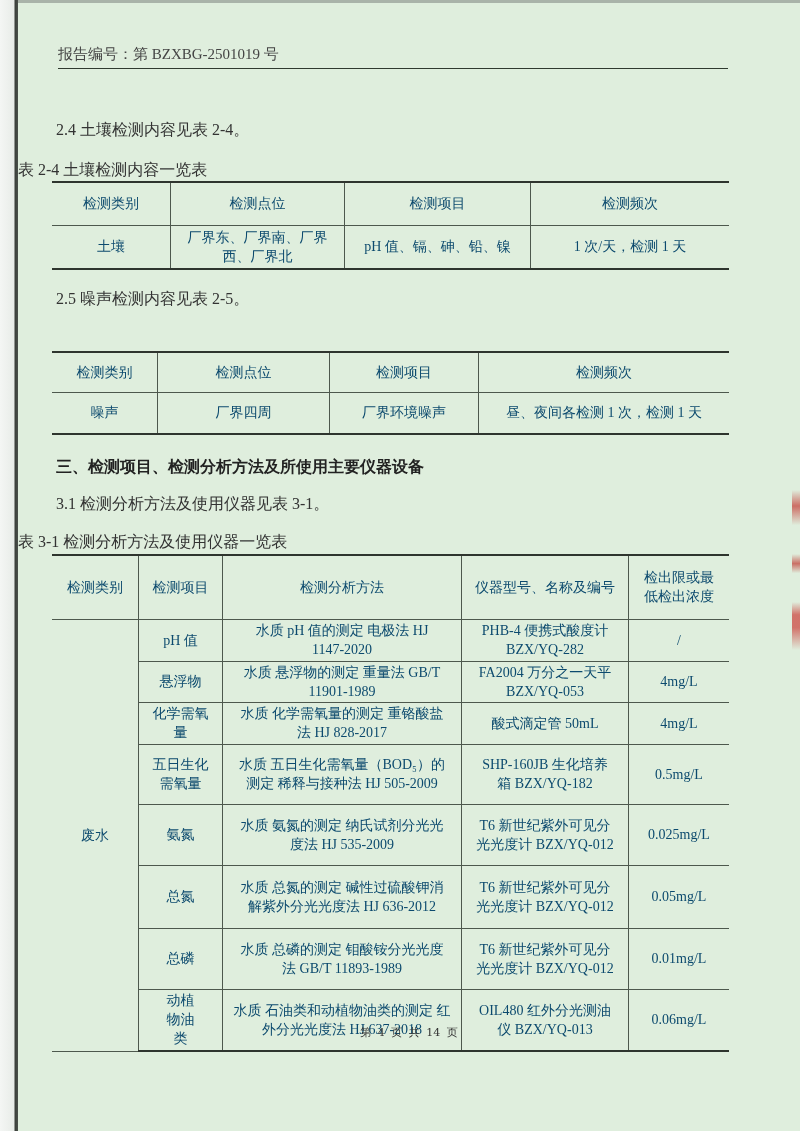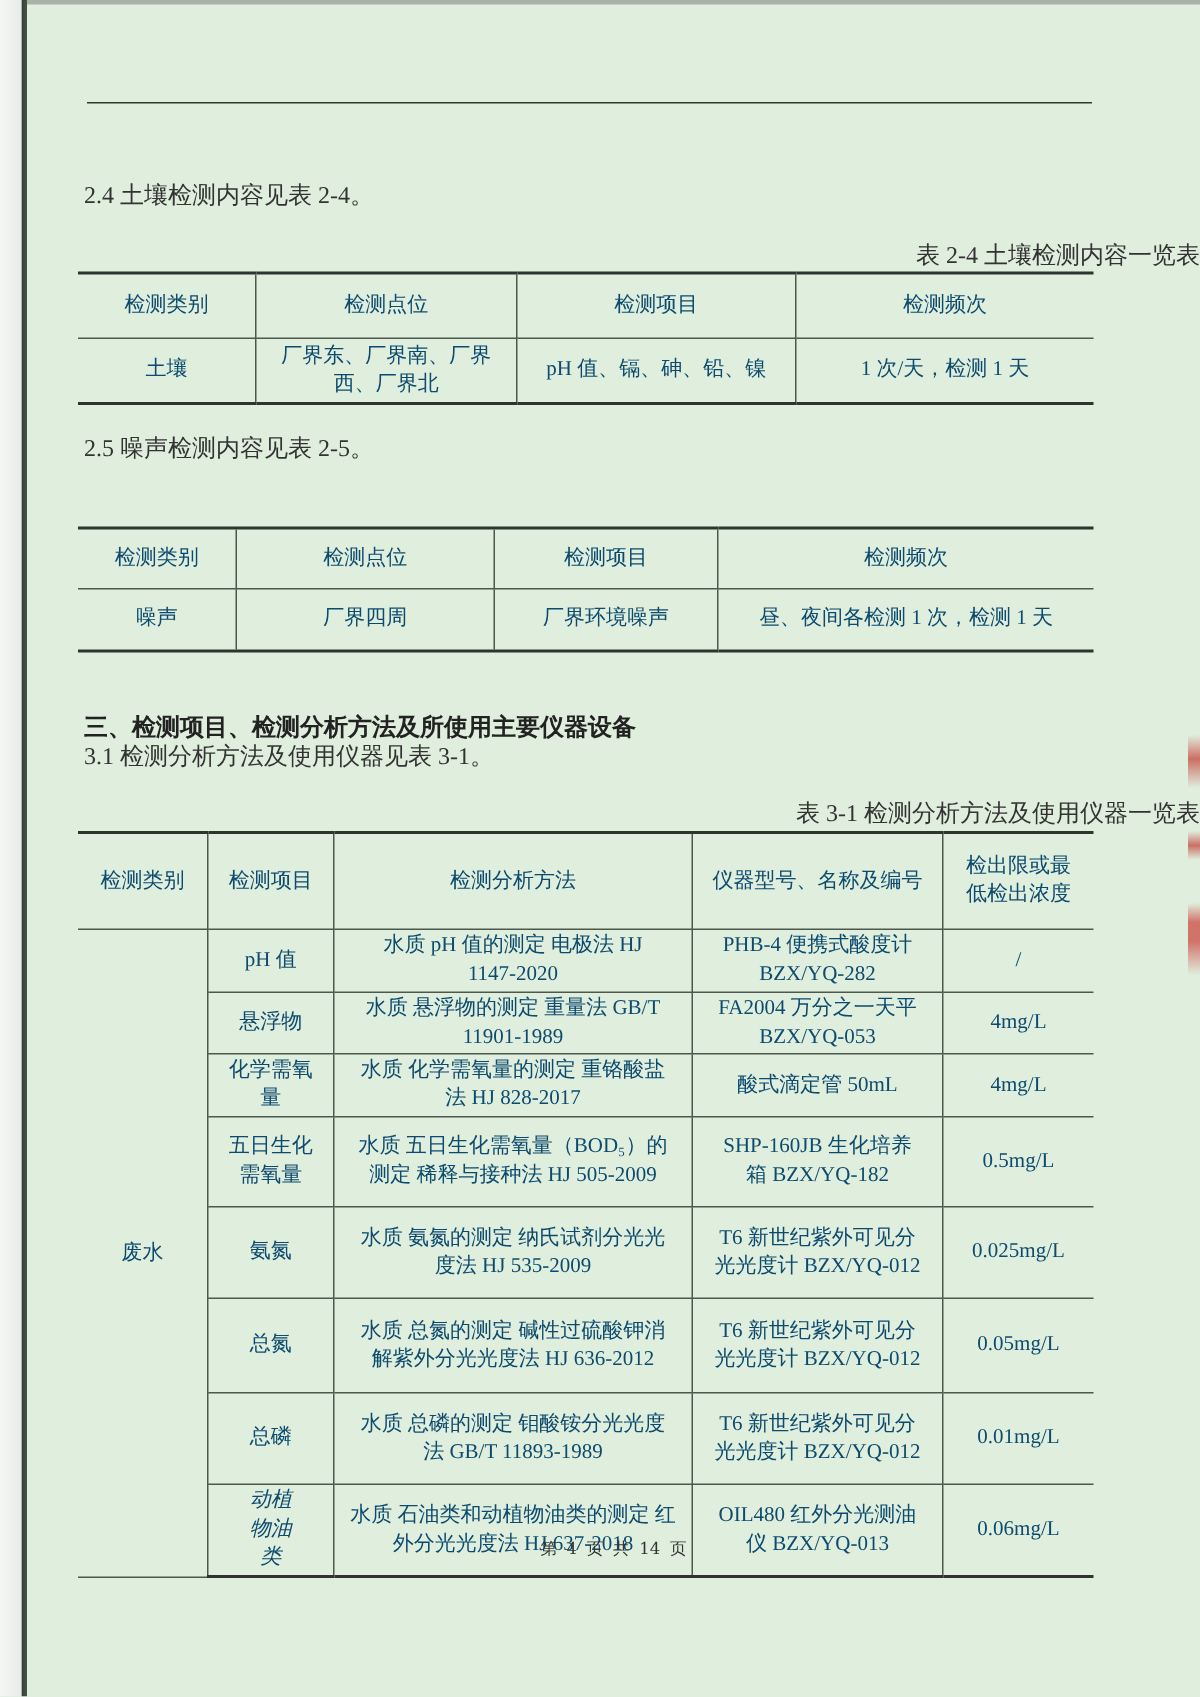--- a/index.html
+++ b/index.html
@@ -28,21 +28,21 @@
     font-family: "Liberation Serif", serif;
   }
   .header-rule { position: absolute; left: 40px; width: 410px; top: 68px; height: 1px; background: #2f3a2f; }
   .title {
     position: absolute; left: 0; right: 0; top: 72px; text-align: center;
     font-size: 24px; font-weight: bold; letter-spacing: 12px; color: #222;
     font-family: "DejaVu Sans", sans-serif;
   }
   .para { position: absolute; left: 38px; font-size: 16px; color: #333; font-family: "Liberation Serif", serif; }
   .section-head { position: absolute; left: 38px; font-size: 16px; font-weight: bold; color: #222; font-family: "DejaVu Sans", sans-serif; }
-  .caption { position: absolute; left: 0; right: 0; text-align: right; font-size: 16px; color: #333; font-family: "Liberation Serif", serif; margin-left: 20px; }
+  .caption { position: absolute; left: 0; right: 0; text-align: left; font-size: 16px; color: #333; font-family: "Liberation Serif", serif; }
 
   table { position: absolute; border-collapse: collapse; font-size: 14px; color: #0c4a6e; font-family: "Liberation Serif", "DejaVu Serif", serif; }
   table td, table th {
     border: 1px solid #4d584d; text-align: center; vertical-align: middle;
     font-weight: normal; line-height: 19px; padding: 0 4px;
   }
   table tr:first-child th { border-top: 2.5px solid #2e352e; }
   table tr:last-child td { border-bottom: 2.5px solid #2e352e; }
   table tr td:first-child, table tr th:first-child { border-left: none; }
   table tr td:last-child, table tr th:last-child { border-right: none; }
@@ -51,20 +51,21 @@
 </style>
 </head>
 <body>
 
 <div class="left-edge"></div>
 <div class="top-edge"></div>
 <div class="right-stamp"></div>
 
 <div class="page">
 
+  <div class="header-line">报告编号：第 BZXBG-2501019 号</div>
   <div class="header-rule" style="width:670px;"></div>
 
   <div class="para" style="top:120px;">2.4 土壤检测内容见表 2-4。</div>
   <div class="caption" style="top:160px;">表 2-4  土壤检测内容一览表</div>
   <table style="left:34px; top:181px; width:677px;">
     <tbody>
         <tr style="height:43px;">
       <th style="width:110px;">检测类别</th>
       <th style="width:165px;">检测点位</th>
       <th style="width:177px;">检测项目</th>
@@ -90,21 +91,21 @@
     </tr>
     <tr style="height:42px;">
       <td>噪声</td>
       <td>厂界四周</td>
       <td>厂界环境噪声</td>
       <td>昼、夜间各检测 1 次，检测 1 天</td>
     </tr>
   </tbody>
     </table>
 
-  <div class="section-head" style="top:475px;">三、检测项目、检测分析方法及所使用主要仪器设备</div>
+  <div class="section-head" style="top:457px;">三、检测项目、检测分析方法及所使用主要仪器设备</div>
   <div class="para" style="top:494px;">3.1 检测分析方法及使用仪器见表 3-1。</div>
   <div class="caption" style="top:532px;">表 3-1  检测分析方法及使用仪器一览表</div>
 
   <table style="left:34px; top:554px; width:677px;">
     <tbody>
         <tr style="height:64px;">
       <th style="width:62px; padding:0 12px;">检测类别</th>
       <th style="width:75px;">检测项目</th>
       <th style="width:230px;">检测分析方法</th>
       <th style="width:146px; padding:0 10px;">仪器型号、名称及编号</th>
@@ -147,21 +148,21 @@
       <td style="padding:0 14px;">T6 新世纪紫外可见分光光度计 BZX/YQ-012</td>
       <td>0.05mg/L</td>
     </tr>
     <tr style="height:61px;">
       <td>总磷</td>
       <td style="padding:0 16px;">水质  总磷的测定  钼酸铵分光光度法  GB/T 11893-1989</td>
       <td style="padding:0 14px;">T6 新世纪紫外可见分光光度计 BZX/YQ-012</td>
       <td>0.01mg/L</td>
     </tr>
     <tr style="height:62px;">
-      <td style="padding:0 23px;font-style:italic;">动植物油类</td>
+      <td style="padding:0 23px;">动植物油类</td>
       <td style="padding:0 10px;">水质  石油类和动植物油类的测定  红外分光光度法 HJ 637-2018</td>
       <td style="padding:0 12px;">OIL480 红外分光测油仪 BZX/YQ-013</td>
       <td>0.06mg/L</td>
     </tr>
   </tbody>
     </table>
 
   <div class="footer">第 4 页 共 14 页</div>
 </div>
 

